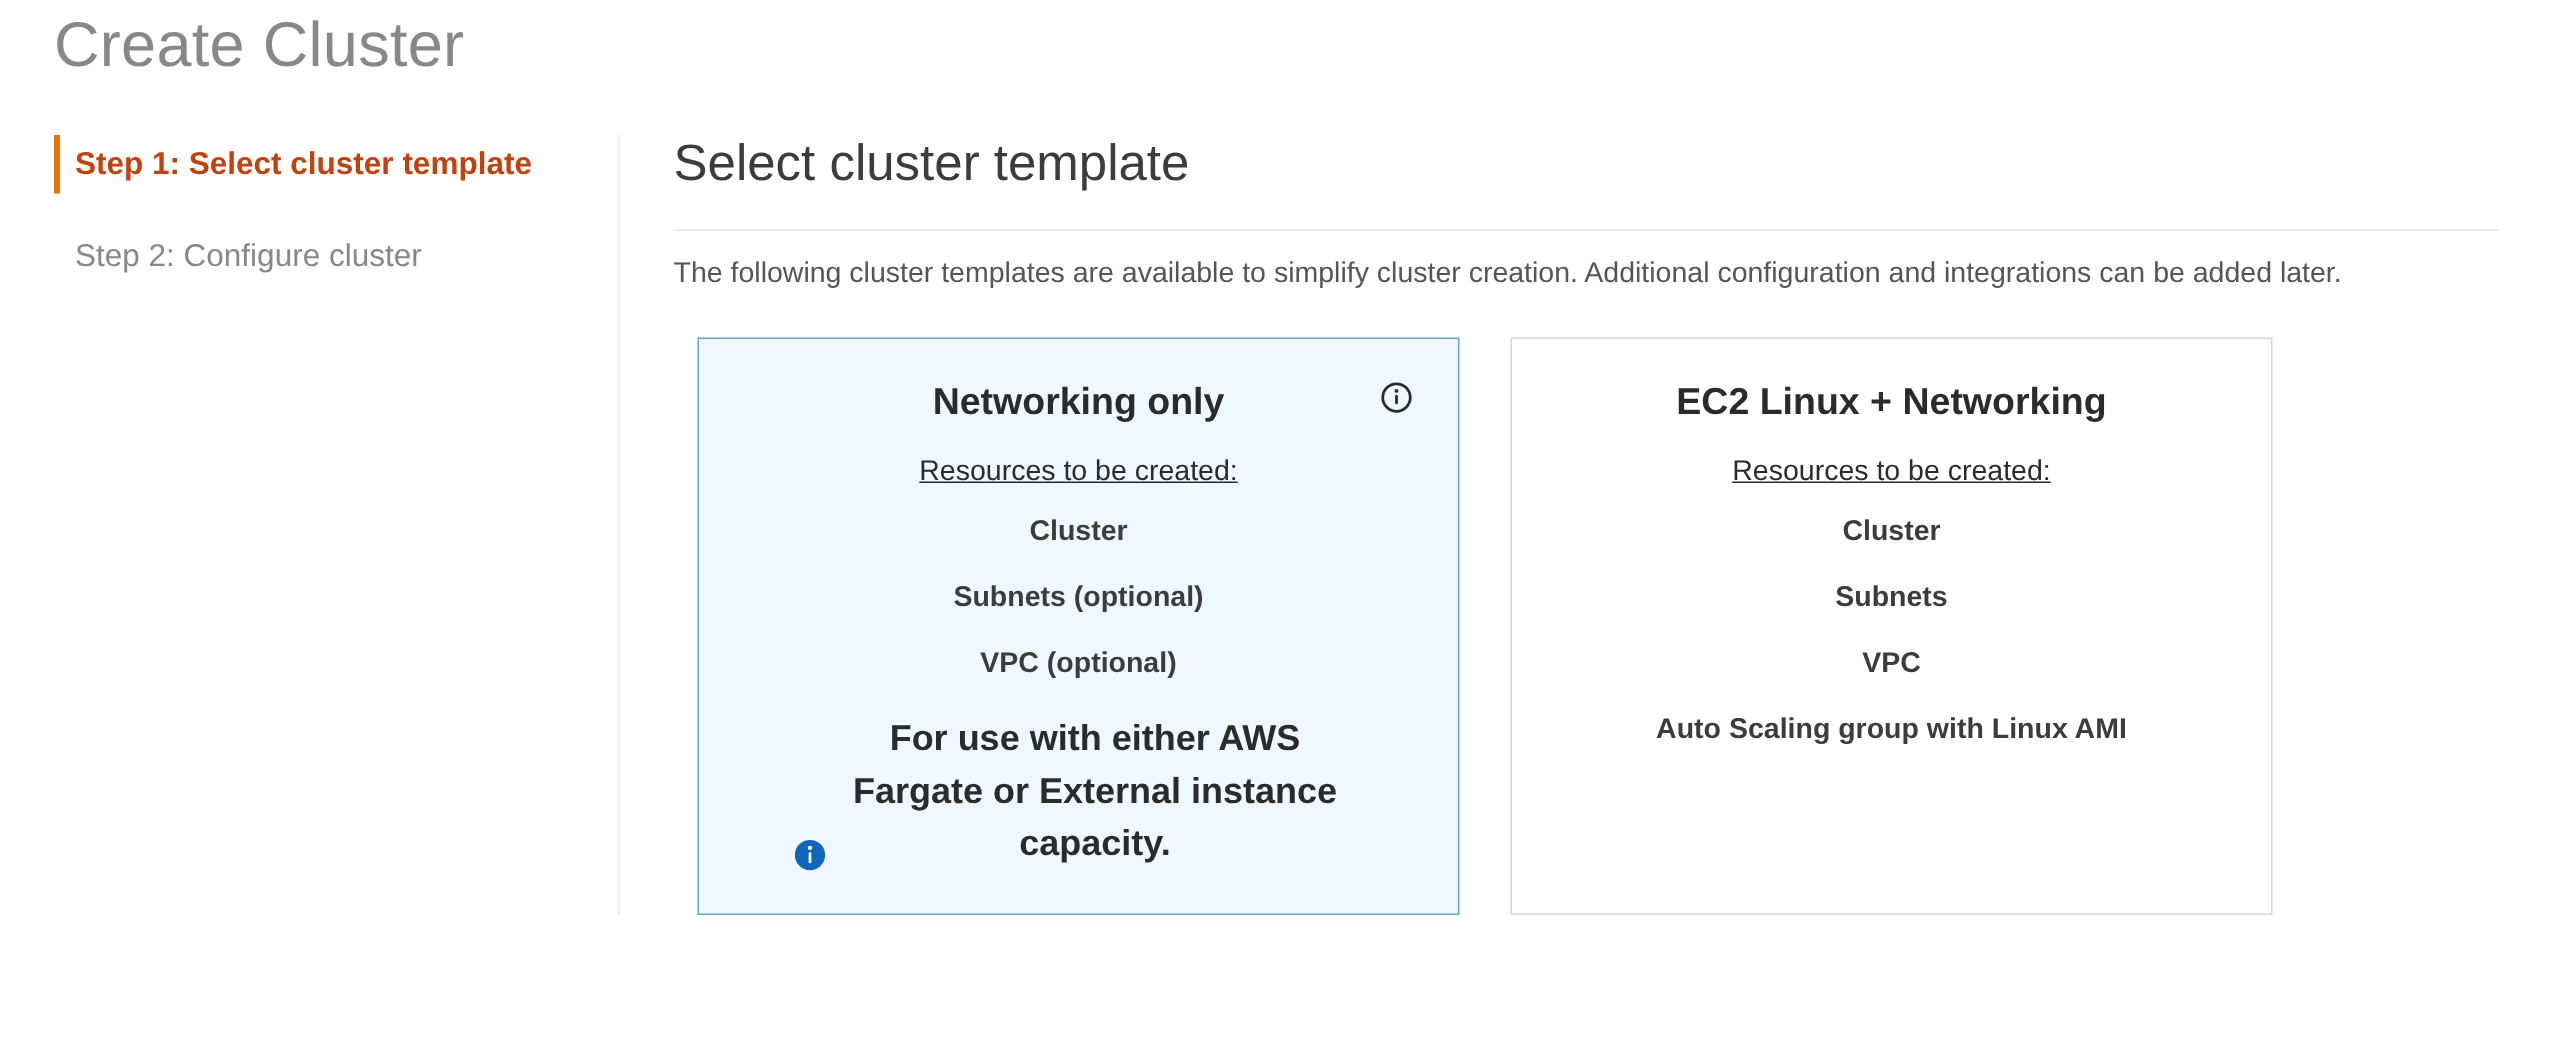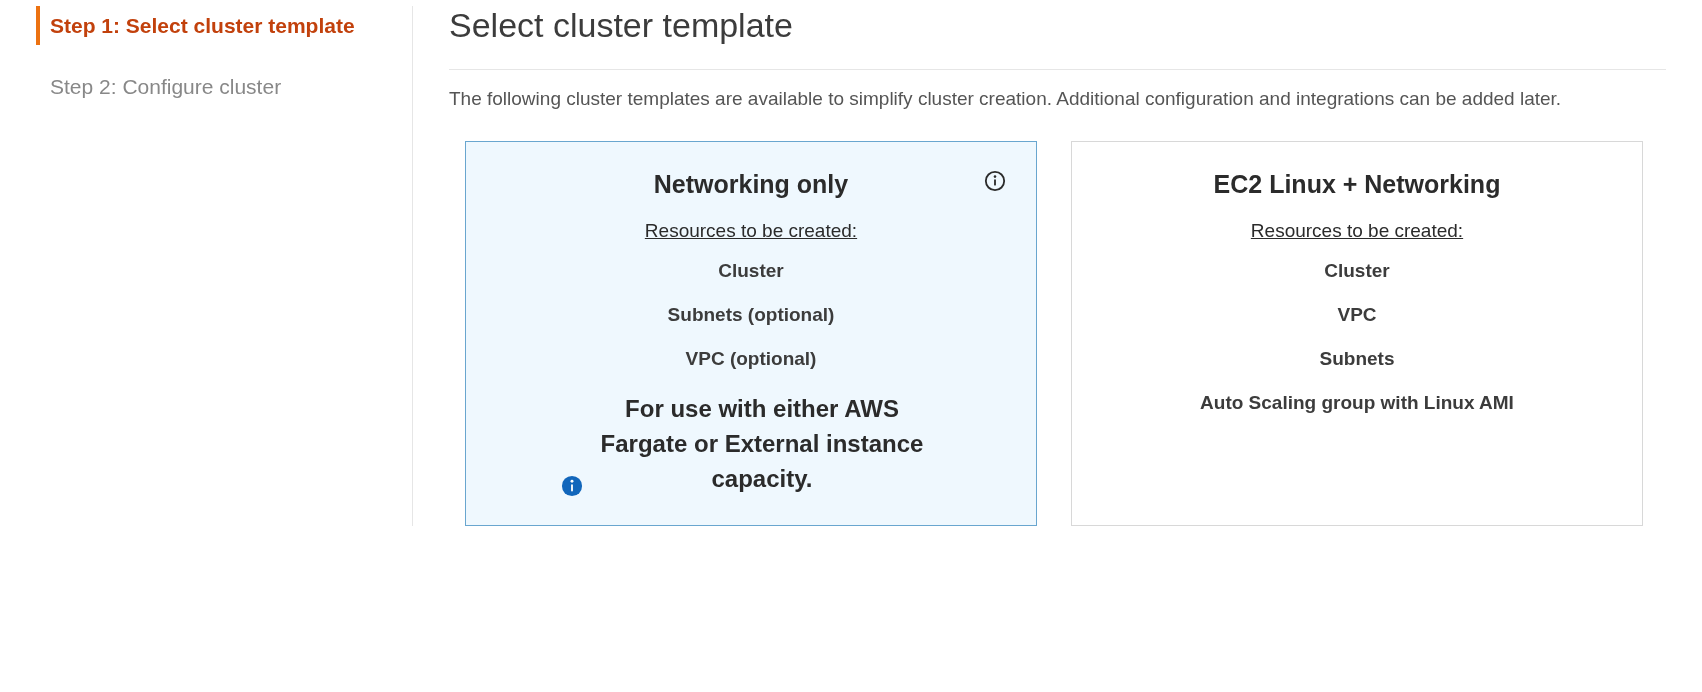--- a/index.html
+++ b/index.html
@@ -69,21 +69,21 @@
   }
 
   .cards-row {
     display: flex;
     gap: 34px;
     padding-left: 16px;
   }
 
   .card {
     position: relative;
-    width: 572px;
+    width: 508px;
     min-height: 356px;
     box-sizing: border-box;
     border: 1px solid #d8d8d8;
     padding: 24px 30px 28px 30px;
     text-align: center;
     cursor: pointer;
     background: #fff;
   }
   .card.selected {
     border-color: #69a6cf;
@@ -139,20 +139,21 @@
     height: 22px;
     margin-top: 2px;
     color: #1166bb;
   }
   .card-note .note-icon svg { display:block; }
 </style>
 </head>
 <body>
 
 <div class="page">
+  <h1 class="page-title">Create Cluster</h1>
 
   <div class="layout">
 
     <div class="steps">
       <div class="step active">Step 1: Select cluster template</div>
       <div class="step">Step 2: Configure cluster</div>
     </div>
 
     <div class="main">
       <h2 class="section-title">Select cluster template</h2>
@@ -190,21 +191,21 @@
           </div>
         </div>
 
         <div class="card">
 
           <div class="card-title">EC2 Linux + Networking</div>
 
           <div class="resources-label">Resources to be created:</div>
 
           <div class="resource-item">Cluster</div>
+          <div class="resource-item">Subnets</div>
           <div class="resource-item">VPC</div>
-          <div class="resource-item">Subnets</div>
           <div class="resource-item">Auto Scaling group with Linux AMI</div>
         </div>
 
       </div>
     </div>
   </div>
 </div>
 
 </body></html>

